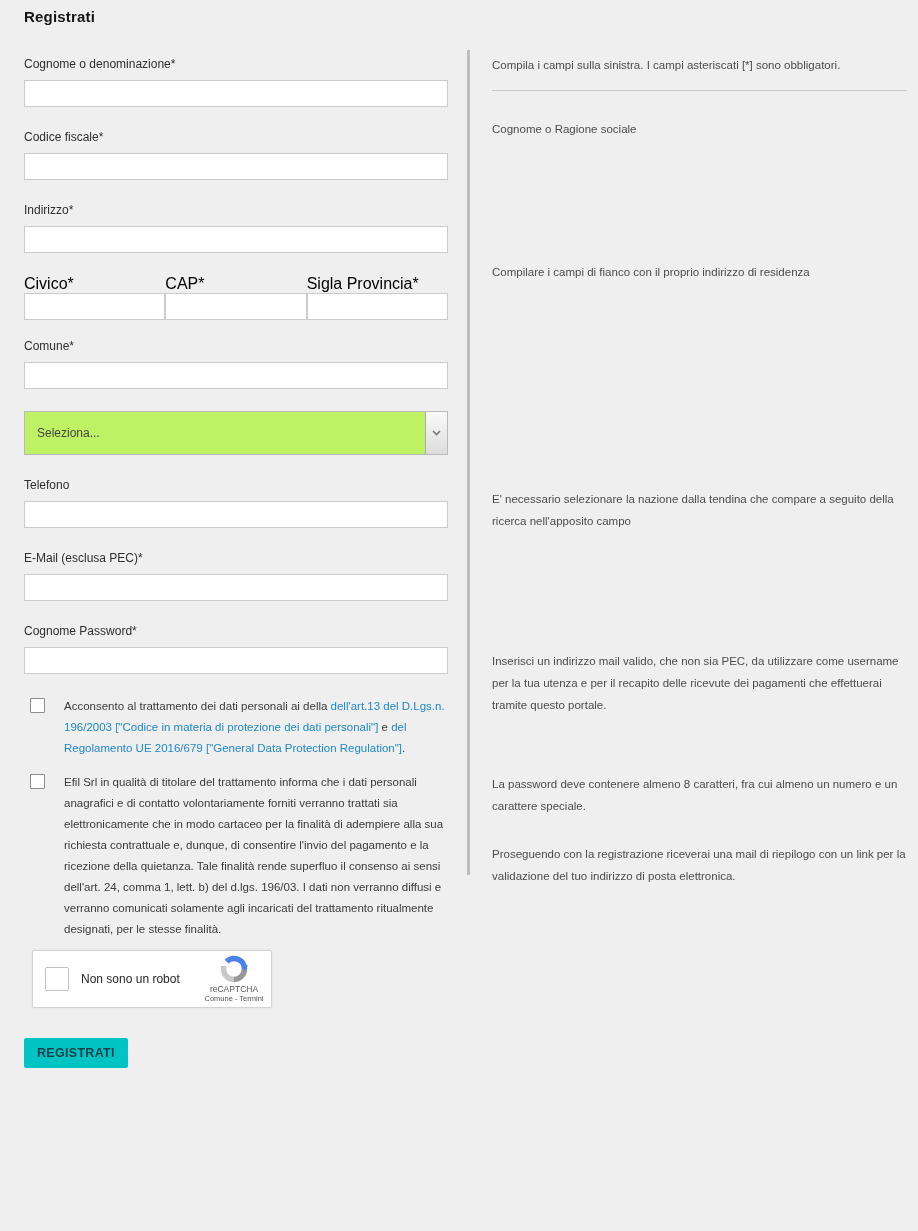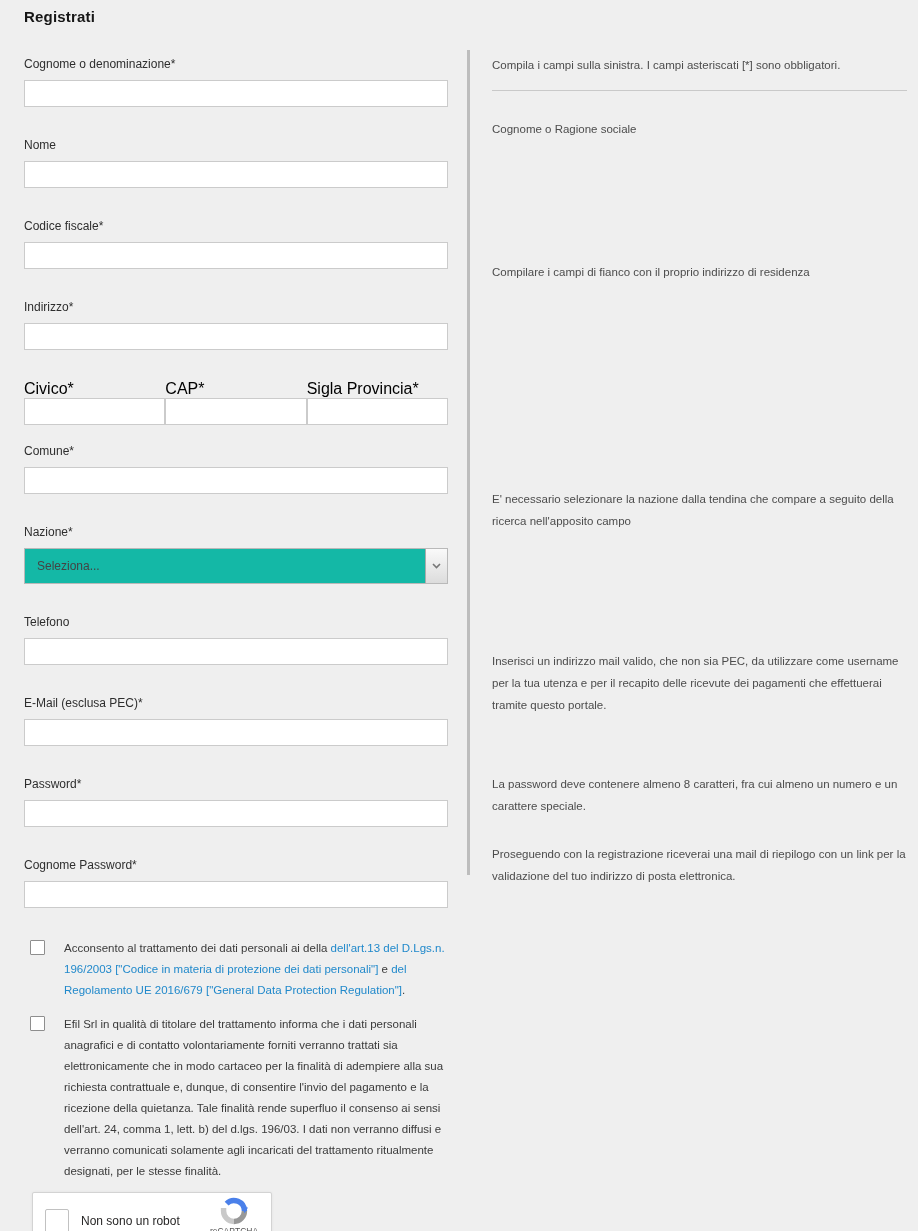--- a/index.html
+++ b/index.html
@@ -9,36 +9,36 @@
     font-family:"Liberation Sans",sans-serif;
     position:relative;overflow:hidden;
     -webkit-font-smoothing:antialiased;
   }
   .page-title{
     position:absolute;left:24px;top:8px;
     font-size:15px;font-weight:bold;color:#161616;letter-spacing:.2px;
   }
   
   .form-col{position:absolute;left:24px;top:50px;width:424px;padding-top:6px;}
-  .field{margin-bottom:30px;}
+  .field{margin-bottom:22px;}
   .field label{
     display:block;font-size:12px;line-height:17px;margin:0 0 7px 0;color:#2e2e2e;
   }
   .text-input{
     box-sizing:border-box;width:100%;height:27px;
     border:1px solid #cbcbcb;background:#fff;
     font-family:"Liberation Sans",sans-serif;font-size:12px;color:#333;
     padding:0 10px;outline:none;border-radius:0;
   }
   .trio{display:flex;margin-bottom:18px;}
   .trio .sub{flex:1;}
   
   .select{
-    box-sizing:border-box;width:100%;height:36px;
-    border:1px solid #b9b9b9;background:#14b8a6;
+    box-sizing:border-box;width:100%;height:44px;
+    border:1px solid #b9b9b9;background:#bef264;
     display:flex;align-items:center;justify-content:space-between;
     cursor:default;
   }
   .select-value{font-size:12px;color:#444;padding-left:12px;}
   .select-arrow{
     width:21px;height:100%;flex:none;
     background:linear-gradient(#fafafa,#dcdcdc);
     border-left:1px solid #ababab;
     display:flex;align-items:center;justify-content:center;
   }
@@ -93,24 +93,20 @@
 
 <div class="page-title">Registrati</div>
 
 <div class="form-col">
 
   <div class="field">
     <label>Cognome o denominazione*</label>
     <input class="text-input" type="text" style="">
   </div>
 
-  <div class="field">
-    <label>Nome</label>
-    <input class="text-input" type="text" style="">
-  </div>
 
   <div class="field">
     <label>Codice fiscale*</label>
     <input class="text-input" type="text" style="">
   </div>
 
   <div class="field">
     <label>Indirizzo*</label>
     <input class="text-input" type="text" style="">
   </div>
@@ -129,21 +125,20 @@
       <input class="text-input" type="text" style="">
     </div>
   </div>
 
   <div class="field">
     <label>Comune*</label>
     <input class="text-input" type="text" style="">
   </div>
 
   <div class="field">
-    <label>Nazione*</label>
     <div class="select">
       <span class="select-value">Seleziona...</span>
       <span class="select-arrow">
         <svg width="9" height="6" viewBox="0 0 9 6">
             <polyline points="1,1 4.5,4.5 8,1" fill="none" stroke="#777" stroke-width="1.6"></polyline>
           </svg>
       </span>
     </div>
   </div>
 
@@ -151,24 +146,20 @@
     <label>Telefono</label>
     <input class="text-input" type="text" style="">
   </div>
 
   <div class="field">
     <label>E-Mail (esclusa PEC)*</label>
     <input class="text-input" type="text" style="">
   </div>
 
 
-  <div class="field">
-    <label>Password*</label>
-    <input class="text-input" type="password" style="">
-  </div>
 
   <div class="field">
     <label>Cognome Password*</label>
     <input class="text-input" type="password" style="">
   </div>
 
   <div class="consent-row">
     <input type="checkbox" class="checkbox" style="">
     <p class="consent-text"><span>Acconsento al trattamento dei dati personali ai della </span><a>dell'art.13 del D.Lgs.n. 196/2003 ["Codice in materia di protezione dei dati personali"]</a><span> e </span><a>del Regolamento UE 2016/679 ["General Data Protection Regulation"]</a><span>.</span></p>
   </div>

